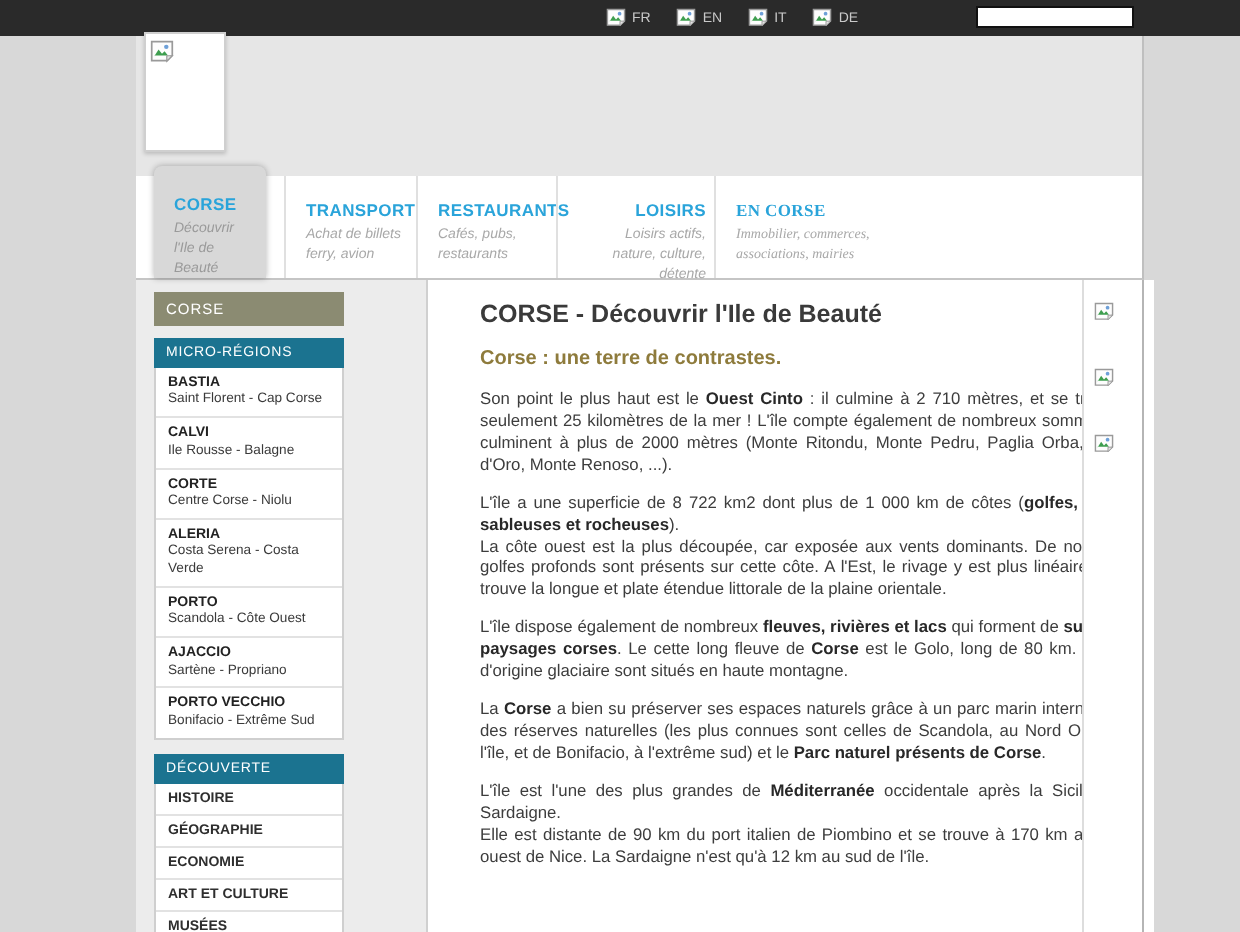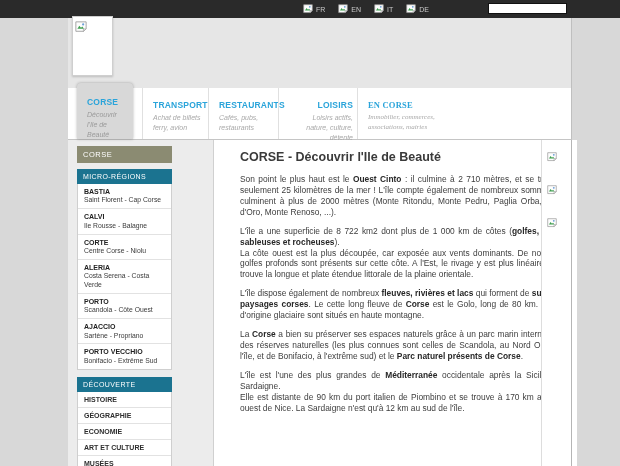--- a/index.html
+++ b/index.html
@@ -182,20 +182,21 @@
     <li>ECONOMIE</li>
     <li>ART ET CULTURE</li>
     <li>MUSÉES</li>
 
   </ul>
 
 </aside>
 
 <main class="main-panel">
   <h1>CORSE - Découvrir l'Ile de Beauté</h1>
+  <h2>Corse : une terre de contrastes.</h2>
 
   <p><span>Son point le plus haut est le </span><b>Ouest Cinto</b><span> : il culmine à 2 710 mètres, et se trouve à seulement 25 kilomètres de la mer ! L'île compte également de nombreux sommets qui culminent à plus de 2000 mètres (Monte Ritondu, Monte Pedru, Paglia Orba, Monte d'Oro, Monte Renoso, ...).</span></p>
   <p><span>L'île a une superficie de 8 722 km2 dont plus de 1 000 km de côtes (</span><b>golfes, plages sableuses et rocheuses</b><span>).</span><br><span>La côte ouest est la plus découpée, car exposée aux vents dominants. De nombreux golfes profonds sont présents sur cette côte. A l'Est, le rivage y est plus linéaire : on y trouve la longue et plate étendue littorale de la plaine orientale.</span></p>
   <p><span>L'île dispose également de nombreux </span><b>fleuves, rivières et lacs</b><span> qui forment de </span><b>superbes paysages corses</b><span>. Le cette long fleuve de </span><b>Corse</b><span> est le Golo, long de 80 km. 43 lacs d'origine glaciaire sont situés en haute montagne.</span></p>
   <p><span>La </span><b>Corse</b><span> a bien su préserver ses espaces naturels grâce à un parc marin international, des réserves naturelles (les plus connues sont celles de Scandola, au Nord Ouest de l'île, et de Bonifacio, à l'extrême sud) et le </span><b>Parc naturel présents de Corse</b><span>.</span></p>
   <p><span>L'île est l'une des plus grandes de </span><b>Méditerranée</b><span> occidentale après la Sicile et la Sardaigne.</span><br><span>Elle est distante de 90 km du port italien de Piombino et se trouve à 170 km au nord-ouest de Nice. La Sardaigne n'est qu'à 12 km au sud de l'île.</span></p>
 
   <div class="content-gap"></div>
 
 </main>

